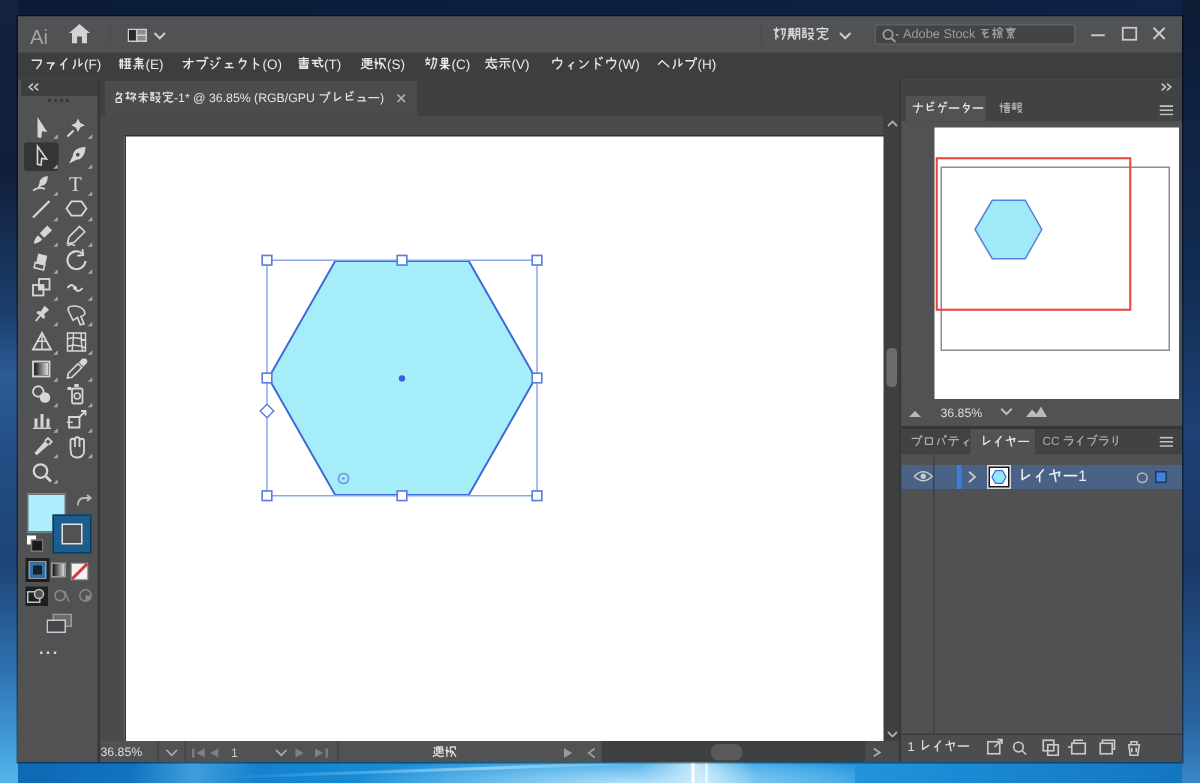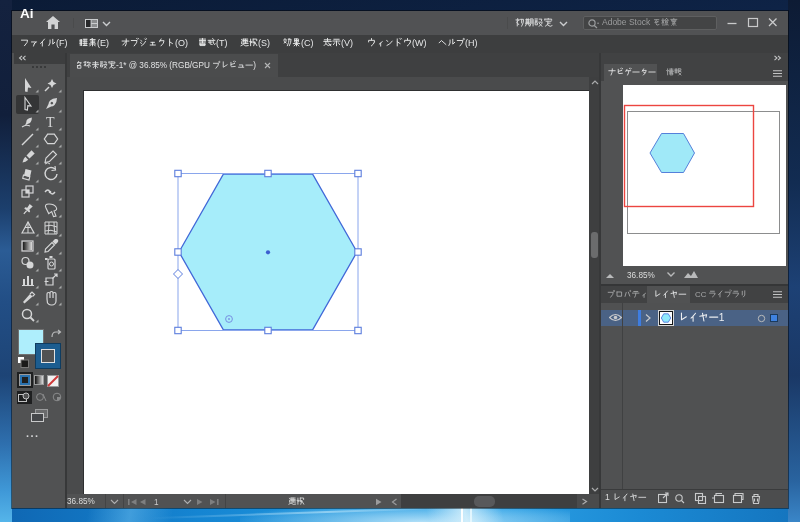--- a/index.html
+++ b/index.html
@@ -12,21 +12,21 @@
 <div class="ab" style="left:60px;top:508px;width:140px;height:14px;background:linear-gradient(100deg,transparent 20%,rgba(120,200,245,.45) 50%,transparent 80%)"></div>
 <div class="ab" style="left:420px;top:506px;width:90px;height:16px;background:linear-gradient(75deg,transparent 10%,rgba(225,245,253,.8) 50%,transparent 90%)"></div>
 <div class="ab" style="left:461px;top:508px;width:2px;height:14px;background:rgba(255,255,255,.95)"></div>
 <div class="ab" style="left:470px;top:508px;width:2px;height:14px;background:rgba(235,250,255,.8)"></div>
 <div class="ab" style="left:150px;top:512px;width:300px;height:2px;background:linear-gradient(90deg,transparent,rgba(190,230,250,.6) 60%,transparent);transform:rotate(-2deg)"></div>
 <div class="ab" style="left:0;top:0;width:12px;height:522px;background:linear-gradient(180deg,#14223f 0%,#111f3b 22%,#1c3f6d 40%,#2b5c95 48%,#224e85 58%,#1d4476 72%,#2e6fae 85%,#3f98d7 94%,#55b5ea 100%)"></div>
 <div class="ab" style="left:788px;top:0;width:12px;height:522px;background:linear-gradient(180deg,#0d1b34 0%,#122c52 35%,#1d4175 55%,#1a3866 72%,#29639f 92%,#3a86c8 100%)"></div>
 
 <div class="ab" style="left:12px;top:11px;width:776px;height:497px;background:#515253;box-shadow:0 0 0 1px rgba(0,0,0,.45)"></div>
 <div class="ab" style="left:12px;top:11px;width:776px;height:24px;background:#515254"></div>
-<div class="ab" style="left:20px;top:6px;width:22px;height:16px;color:#ffffff;font-size:13.5px;font-weight:bold">Ai</div>
+<div class="ab" style="left:20px;top:17px;width:22px;height:16px;color:#a3a3a3;font-size:13.5px;font-weight:normal">Ai</div>
 <svg class="ab" style="left:46px;top:16px" width="14" height="13">
     <path d="M7 0 L14 6 L12 6 L12 13 L8.6 13 L8.6 8.4 L5.4 8.4 L5.4 13 L2 13 L2 6 L0 6 Z" fill="#d2d3d4"></path>
   </svg>
 <div class="ab" style="left:73px;top:18px;width:1px;height:10px;background:#4a4b4c"></div>
 <svg class="ab" style="left:85px;top:19px" width="13" height="9">
     <rect x="0" y="0" width="13" height="9" fill="#caccce"></rect>
     <rect x="1" y="1" width="4.6" height="7" fill="#27282a"></rect>
     <rect x="6.6" y="1" width="5.4" height="3" fill="#8a8c8e"></rect>
     <rect x="6.6" y="5" width="5.4" height="3" fill="#8a8c8e"></rect>
   </svg>

